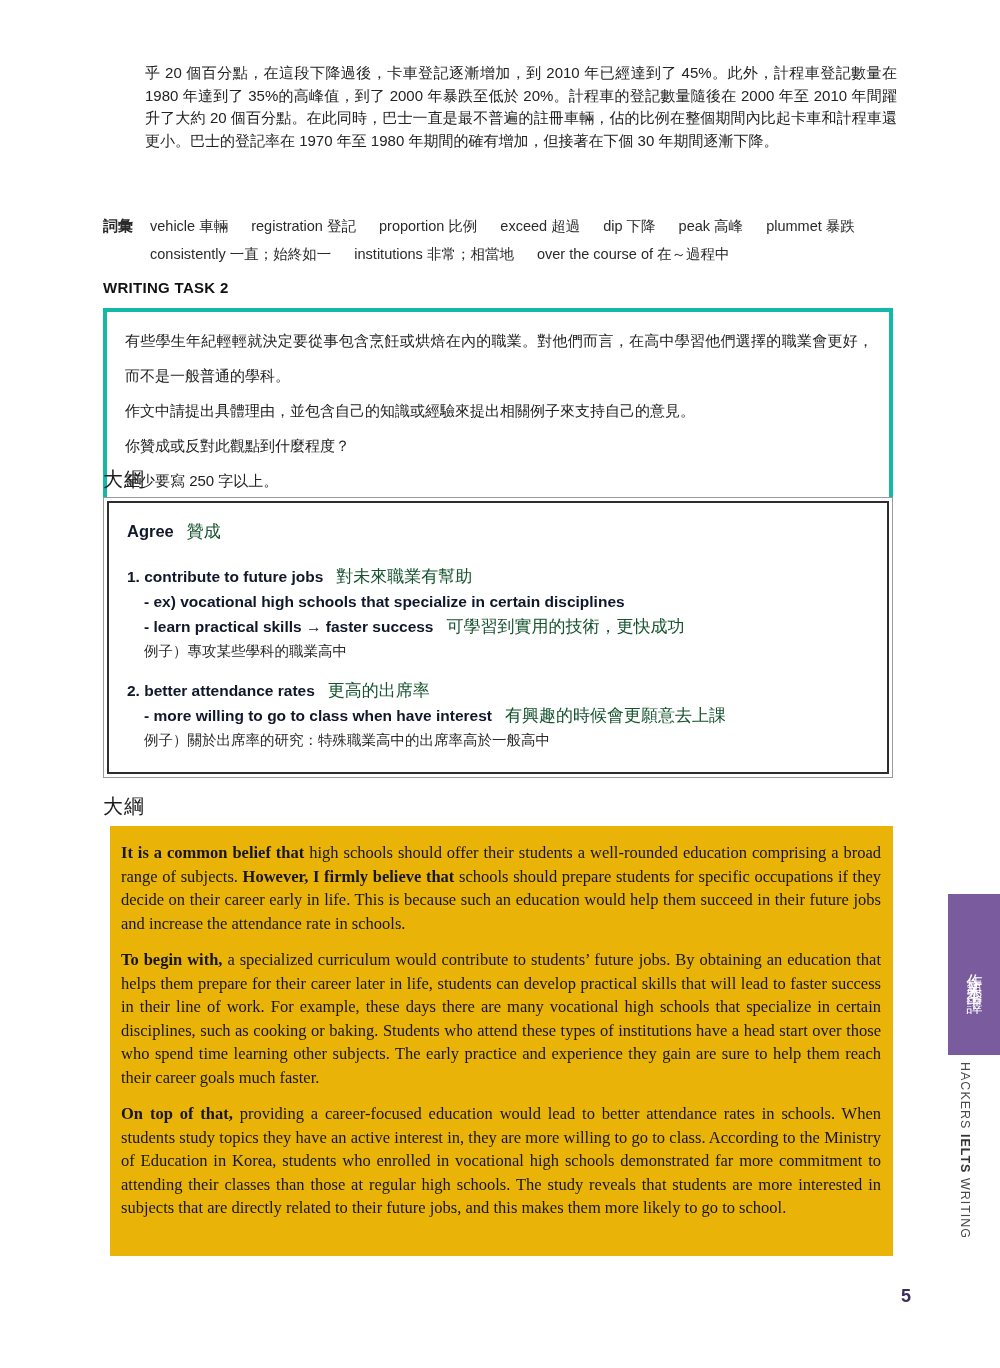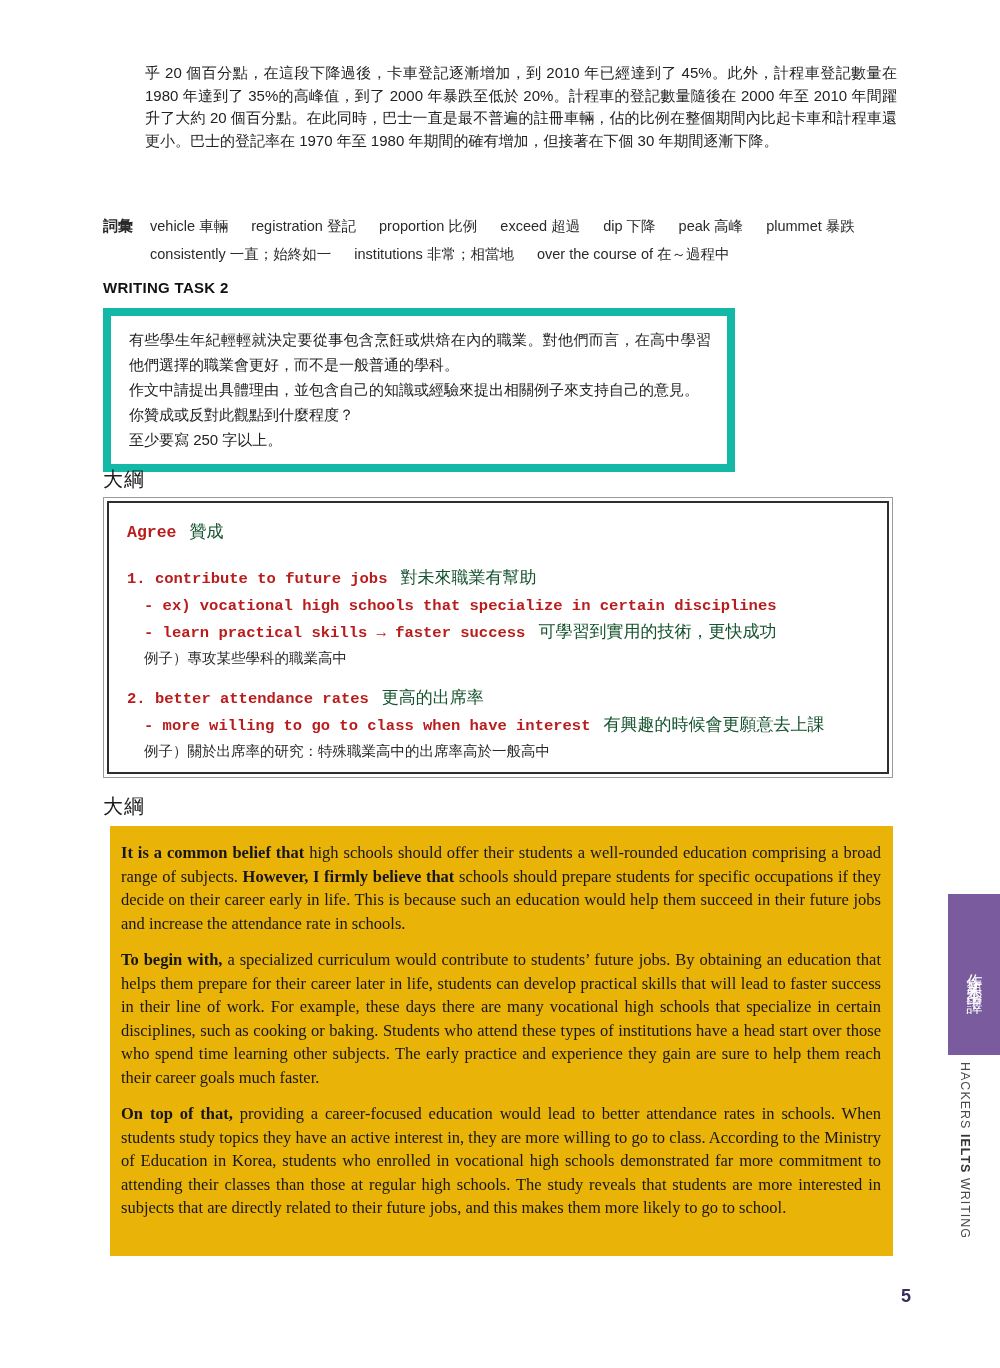--- a/index.html
+++ b/index.html
@@ -52,26 +52,26 @@
     font-weight: bold;
     font-size: 15px;
     letter-spacing: 0.3px;
     color: #111;
   }
 
   
   .prompt-box {
     position: absolute;
     left: 103px; top: 308px;
-    width: 632px;
+    width: 790px;
     min-height: 144px;
-    border: 8px solid #14b8a6;
+    border: 4px solid #14b8a6;
     padding: 11px 16px 12px 18px;
     font-size: 15px;
-    line-height: 25px;
+    line-height: 35px;
     color: #222;
   }
   .prompt-line { text-align: justify; }
 
   
   .sec-heading {
     position: absolute;
     left: 103px;
     font-size: 20px;
     color: #1c1c1c;
@@ -89,24 +89,24 @@
     border: 1px solid #9a9a9a;
     padding: 3px;
     background: #fff;
   }
   .outline-inner {
     width: 100%; height: 100%;
     border: 2px solid #2e2e2e;
     padding: 16px 18px 14px 18px;
   }
   .ol-en {
-    font-family: Liberation Mono, monospace;
+    font-family: Liberation Sans, sans-serif;
     font-weight: 600;
     font-size: 15.5px;
-    color: #b91c1c;
+    color: #0f172a;
   }
   .ol-zh {
     font-size: 17px;
     color: #14532d;
     margin-left: 13px;
   }
   .ol-agree { margin-bottom: 20px; }
   .ol-agree .ol-en { font-size: 16.5px; }
   .ol-line { line-height: 25px; }
   .ol-sub { padding-left: 17px; }

